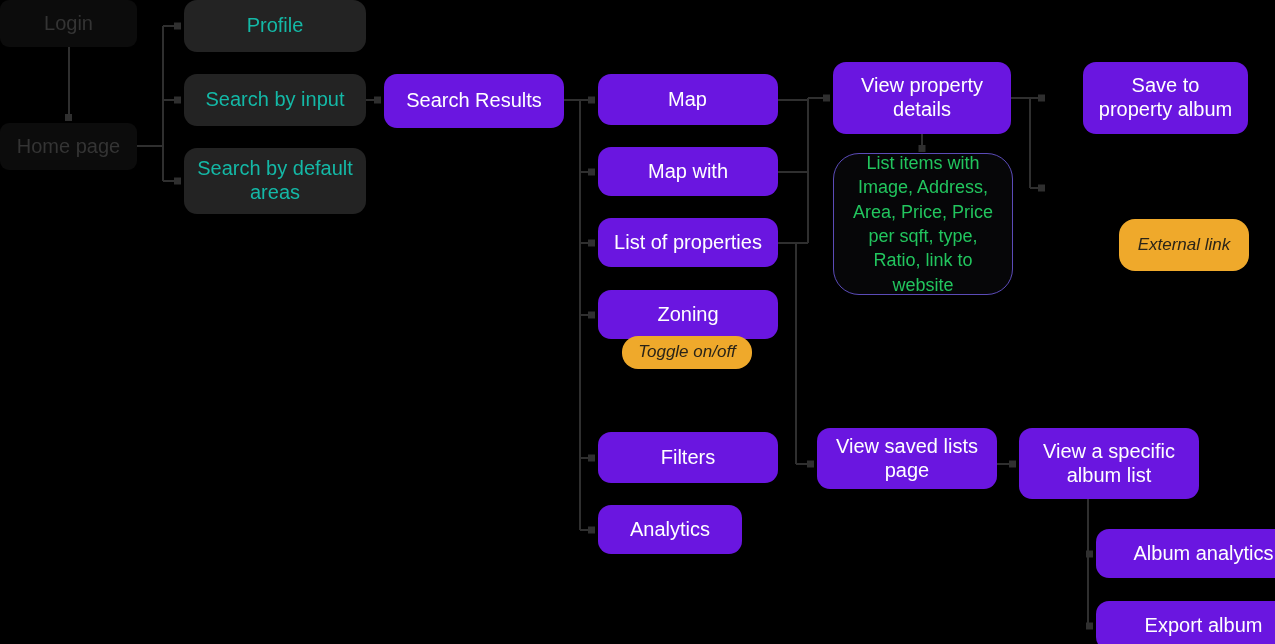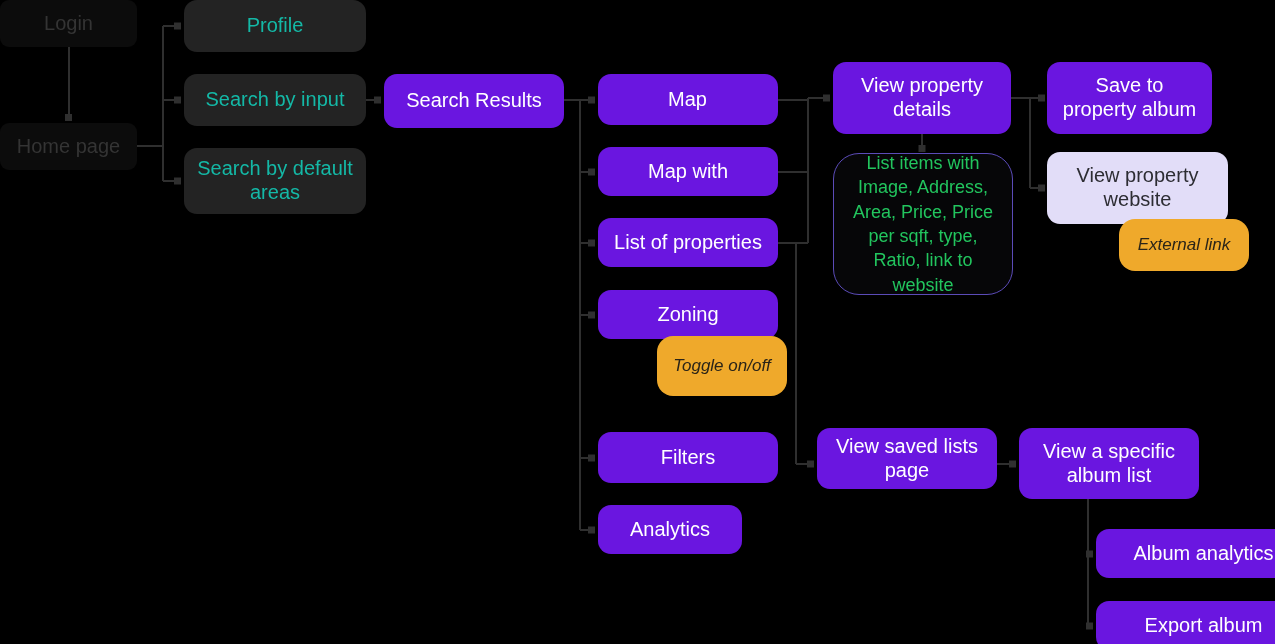--- a/index.html
+++ b/index.html
@@ -194,39 +194,36 @@
   </div>
 
   <div class="node purple" style="left:598px; top:432px; width:180px; height:51px;">
     <span>Filters</span>
   </div>
 
   <div class="node purple" style="left:598px; top:505px; width:144px; height:49px;">
     <span>Analytics</span>
   </div>
 
-  <div class="node amber" style="left:657px; top:336px; width:130px; height:60px;">
+  <div class="node amber" style="left:622px; top:336px; width:130px; height:33px;">
     <span>Toggle on/off</span>
   </div>
 
   <div class="node purple" style="left:833px; top:62px; width:178px; height:72px;">
     <span>View property details</span>
   </div>
 
   <div class="node note" style="left:833px; top:153px; width:180px; height:142px;">
     <span>List items with Image, Address, Area, Price, Price per sqft, type, Ratio, link to website</span>
   </div>
 
-  <div class="node purple" style="left:1047px; top:62px; width:165px; height:72px;">
+  <div class="node purple" style="left:1083px; top:62px; width:165px; height:72px;">
     <span>Save to property album</span>
   </div>
 
-  <div class="node lavender" style="left:1047px; top:152px; width:181px; height:72px;">
-    <span>View property website</span>
-  </div>
 
   <div class="node amber" style="left:1119px; top:219px; width:130px; height:52px;">
     <span>External link</span>
   </div>
 
   <div class="node purple" style="left:817px; top:428px; width:180px; height:61px;">
     <span>View saved lists page</span>
   </div>
 
   <div class="node purple" style="left:1019px; top:428px; width:180px; height:71px;">

